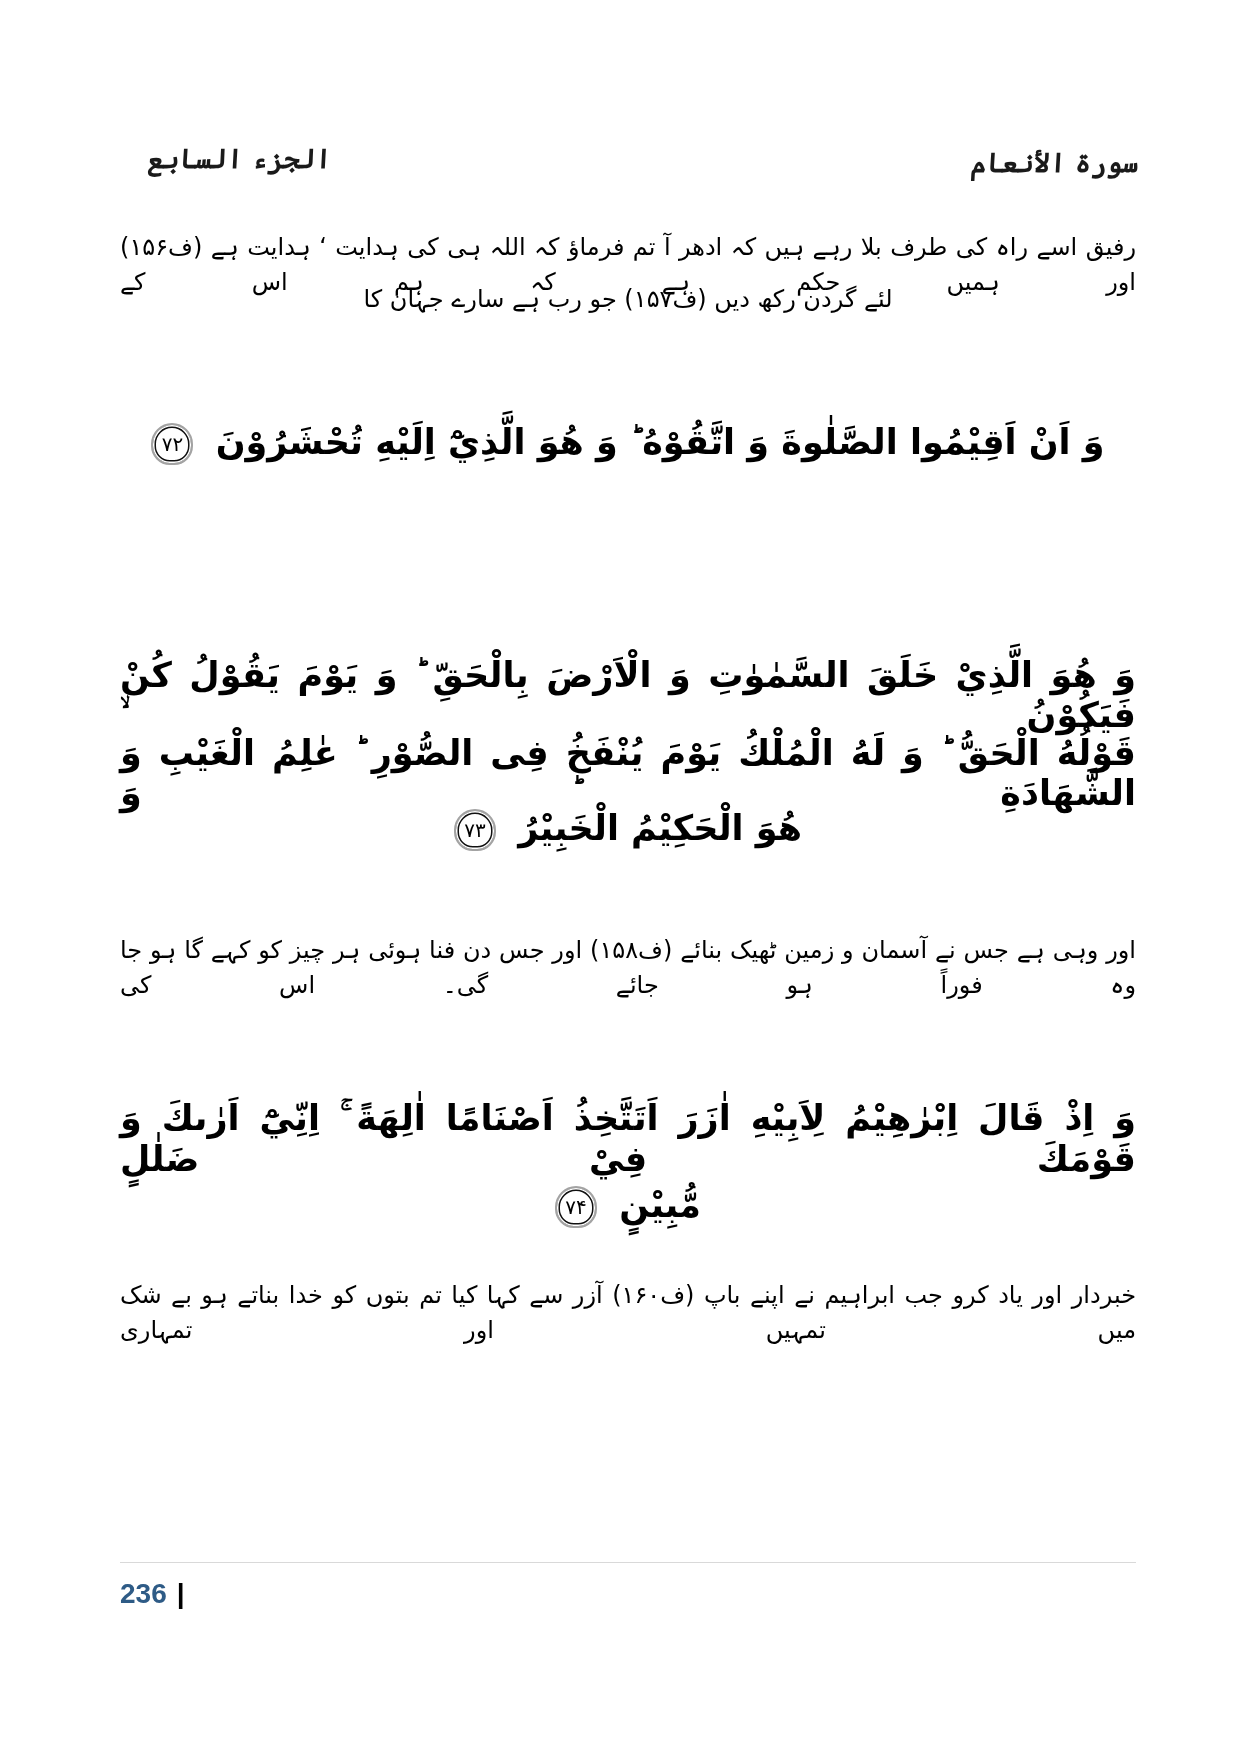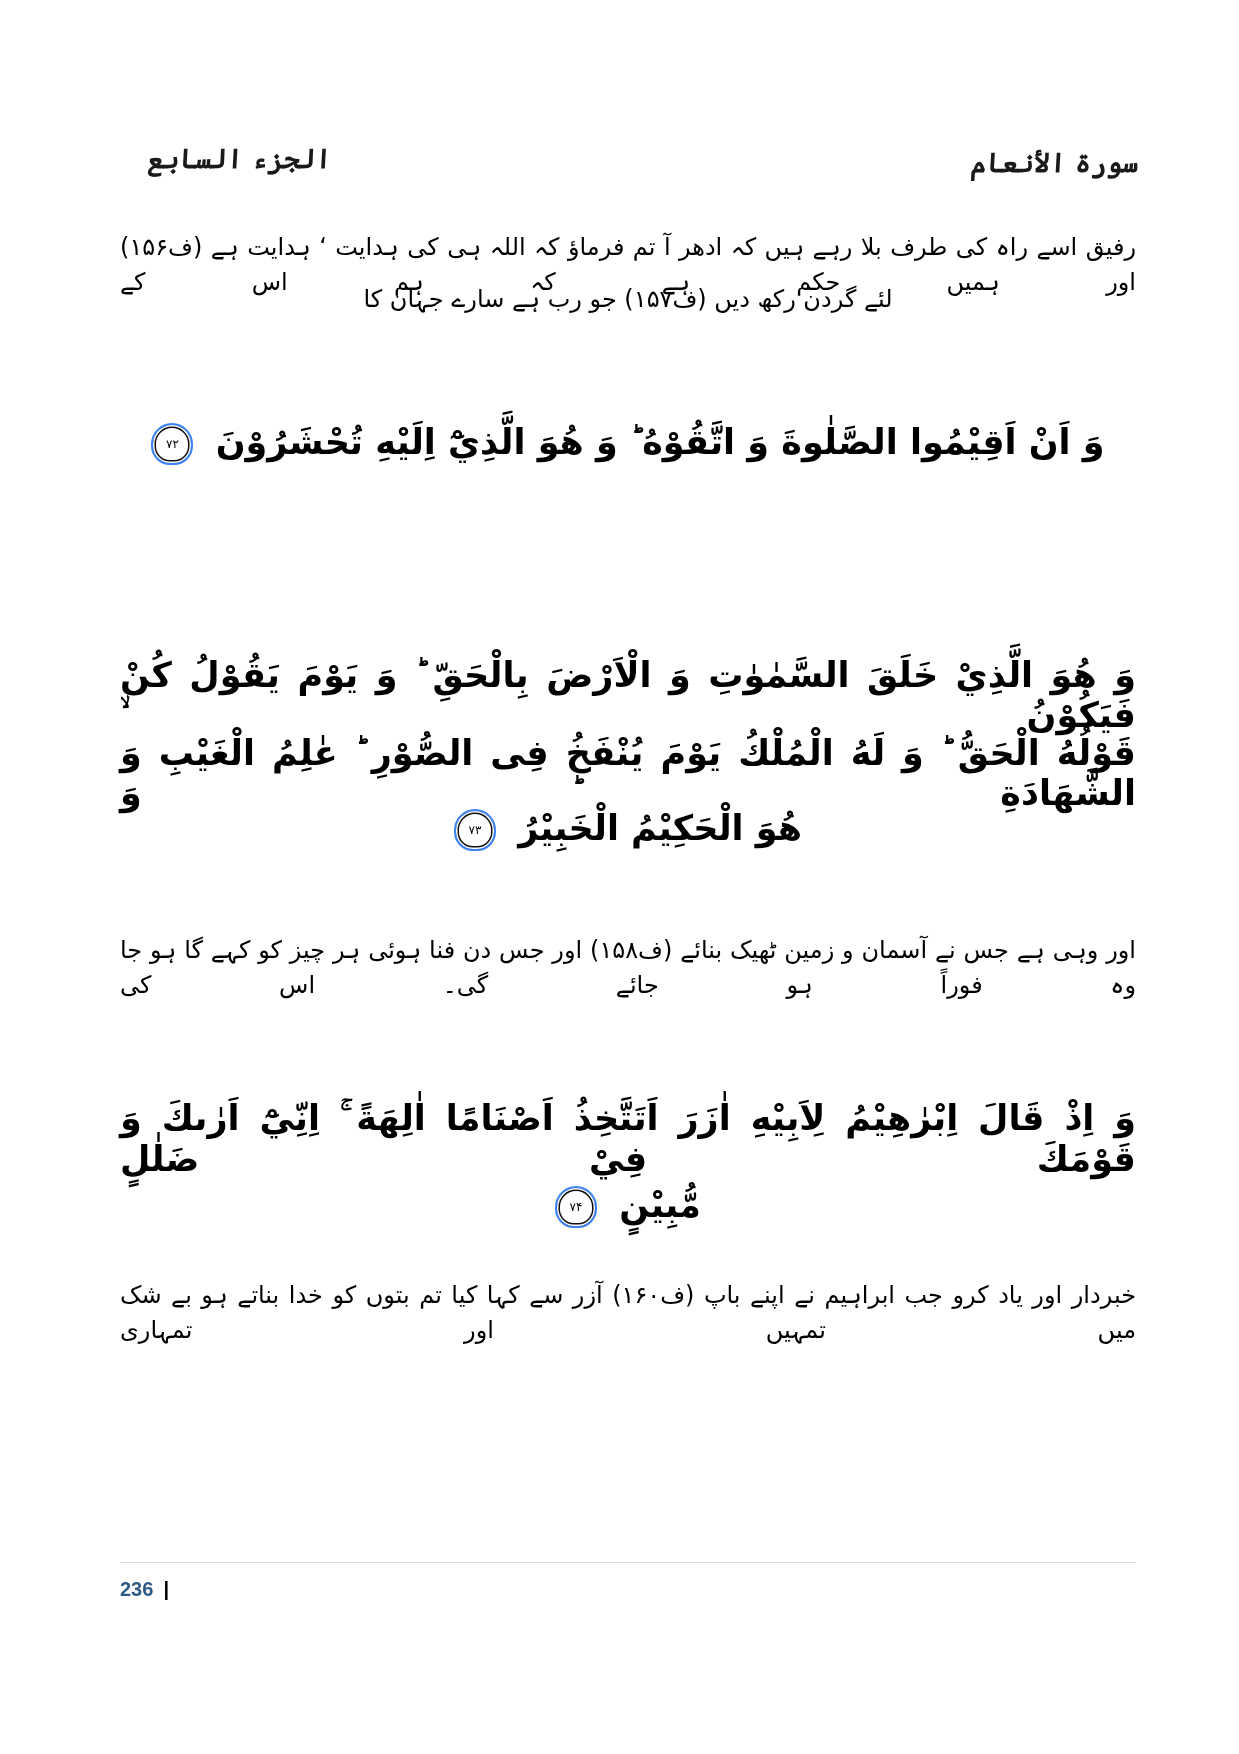--- a/index.html
+++ b/index.html
@@ -51,39 +51,39 @@
     white-space: normal;
   }
   .line-center { text-align: center; }
 
   
   .ayah-num {
     display: inline-block;
     width: 42px;
     height: 42px;
     line-height: 38px;
-    border: 2px solid #3b82f6;
+    border: 2px solid #a3a3a3;
     border-radius: 50% 50% 45% 45%;
     box-shadow: 0 0 0 1.5px #fff inset, 0 0 0 3px #111 inset;
-    font-size: 12px;
+    font-size: 20px;
     font-weight: 400;
     text-align: center;
     vertical-align: middle;
     margin: 0 10px 0 0;
   }
 
   
   .footer-rule {
     border: none;
     border-top: 1px solid #d9d9d9;
     height: 0;
   }
   .page-num-wrap {
     direction: ltr;
-    font-size: 20px;
+    font-size: 28px;
     font-weight: bold;
     font-family: "Liberation Sans", sans-serif;
   }
   .page-num { color: #2e5b86; }
   .page-num-sep { color: #000; font-weight: 600; margin-left: 10px; }
 </style>
 </head>
 <body>
 
 <div class="page">

